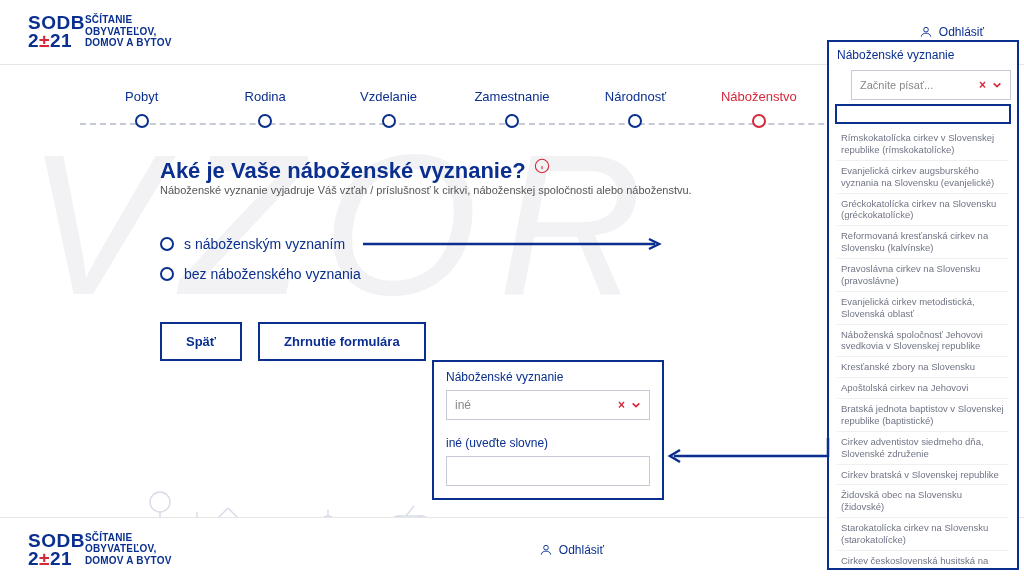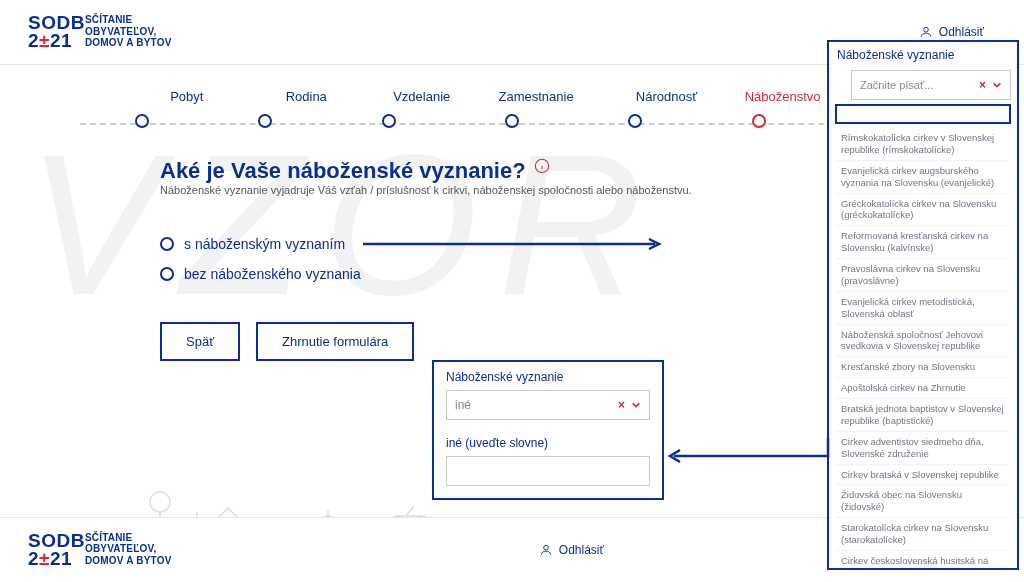--- a/index.html
+++ b/index.html
@@ -8,21 +8,21 @@
   .logo{display:flex;}
   .logo-mark{font-weight:800;font-size:19px;line-height:0.95;letter-spacing:0.5px;color:#0a2f8f}
   .logo-mark .r1{display:block}
   .logo-mark .r2{display:block}
   .logo-mark .accent{color:#d62839}
   .logo-txt{font-weight:800;font-size:10px;line-height:1.15;color:#0a2f8f;letter-spacing:0.2px}
   .logout{display:flex;align-items:center;gap:6px;color:#0a2f8f;font-size:12px;cursor:pointer}
   .logout svg{width:14px;height:14px;stroke:#0a2f8f;fill:none;stroke-width:1.6}
   .hr{height:1px;background:#e6e6e6}
   .steps{position:relative;display:flex;justify-content:space-between;padding:24px 80px 0 80px}
-  .step{position:relative;text-align:right;flex:1}
+  .step{position:relative;text-align:center;flex:1}
   .step-label{font-size:13px;color:#0a2f8f}
   .step-label.active{color:#d62839}
   .step-label.done{color:#0a2f8f}
   .step-label.inactive{color:#9aa0b4}
   .stepper-line{position:absolute;left:80px;right:80px;top:58px;height:0;border-top:2px dashed #c6c9d6;z-index:0}
   .dots{position:relative;display:flex;justify-content:space-between;padding:10px 80px 0 80px;z-index:1}
   .dot-wrap{flex:1;display:flex;justify-content:center}
   .dot{width:14px;height:14px;border-radius:50%;background:#fff;border:2px solid}
   .dot.done{border-color:#0a2f8f}
   .dot.active{border-color:#d62839}
@@ -32,21 +32,21 @@
   .q{display:flex;align-items:flex-start;gap:8px;font-family:"Courier New",monospace;font-weight:700;font-size:22px;color:#0a2f8f}
   .q svg{width:16px;height:16px;stroke:#d62839;fill:none;stroke-width:1.6}
   .subq{font-size:11px;color:#555;margin-top:0}
   .opts{margin-top:40px}
   .opt{display:flex;align-items:center;gap:10px;margin-bottom:14px;cursor:pointer}
   .radio{width:14px;height:14px;border:2px solid #0a2f8f;border-radius:50%;flex-shrink:0}
   .opt-label{font-size:14px;color:#0a2f8f}
   .arrow{display:inline-block;margin-left:8px}
   .arrow-line{stroke:#0a2f8f;stroke-width:2.5;fill:none}
   .btns{display:flex;gap:16px;margin-top:40px}
-  .btn{border:2px solid #0a2f8f;background:#fff;color:#0a2f8f;font-size:13px;font-weight:400;padding:10px 24px;cursor:pointer}
+  .btn{border:2px solid #0a2f8f;background:#fff;color:#0a2f8f;font-size:13px;font-weight:700;padding:10px 24px;cursor:pointer}
   .foot{position:absolute;left:0;right:0;bottom:0;display:flex;align-items:center;justify-content:space-between;padding:14px 420px 14px 28px;border-top:1px solid #e6e6e6;background:#fff;z-index:3}
   .deco{position:absolute;left:0;bottom:48px;width:100%;height:62px;z-index:0;pointer-events:none}
   .deco path,.deco circle,.deco line,.deco rect{stroke:#d6dbe8;stroke-width:1.4;fill:none}
   
   .pop{position:absolute;border:2px solid #0a2f8f;background:#fff;z-index:5}
   .pop-hdr{font-size:12px;color:#0a2f8f;padding:8px 12px 6px}
   .sel{position:relative;margin:0 12px 10px 12px;border:1px solid #c6c9d6;display:flex;align-items:center;justify-content:space-between;padding:7px 8px}
   .sel-txt{font-size:12px;color:#888}
   .sel-ic{display:flex;gap:6px;align-items:center}
   .sel-ic .x{color:#d62839;font-weight:700;font-size:12px}
@@ -222,21 +222,21 @@
   <input class="srch" style="">
   <div class="opt-list" id="opt-list">
       <div class="opt-item">Rímskokatolícka cirkev v Slovenskej republike (rímskokatolícke)</div>
       <div class="opt-item">Evanjelická cirkev augsburského vyznania na Slovensku (evanjelické)</div>
       <div class="opt-item">Gréckokatolícka cirkev na Slovensku (gréckokatolícke)</div>
       <div class="opt-item">Reformovaná kresťanská cirkev na Slovensku (kalvínske)</div>
       <div class="opt-item">Pravoslávna cirkev na Slovensku (pravoslávne)</div>
       <div class="opt-item">Evanjelická cirkev metodistická, Slovenská oblasť</div>
       <div class="opt-item">Náboženská spoločnosť Jehovovi svedkovia v Slovenskej republike</div>
       <div class="opt-item">Kresťanské zbory na Slovensku</div>
-      <div class="opt-item">Apoštolská cirkev na Zhrnutie</div>
+      <div class="opt-item">Apoštolská cirkev na Jehovovi</div>
       <div class="opt-item">Bratská jednota baptistov v Slovenskej republike (baptistické)</div>
       <div class="opt-item">Cirkev adventistov siedmeho dňa, Slovenské združenie</div>
       <div class="opt-item">Cirkev bratská v Slovenskej republike</div>
       <div class="opt-item">Židovská obec na Slovensku (židovské)</div>
       <div class="opt-item">Starokatolícka cirkev na Slovensku (starokatolícke)</div>
       <div class="opt-item">Cirkev československá husitská na Slovensku</div>
     </div>
 </div>
 
 <div class="foot">

